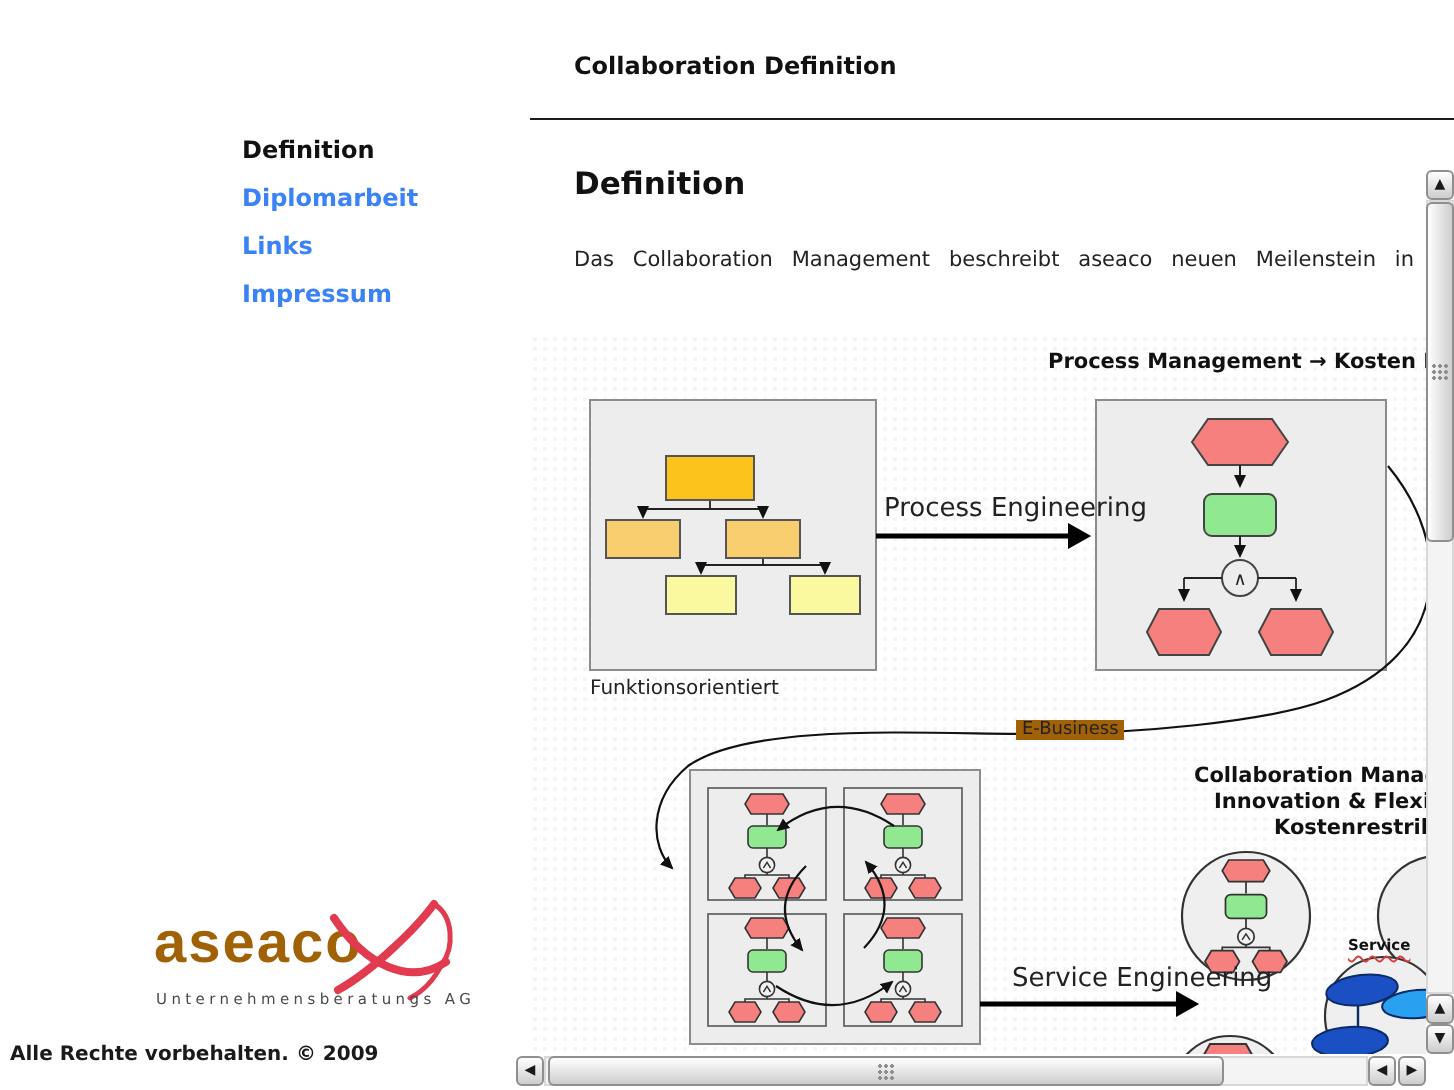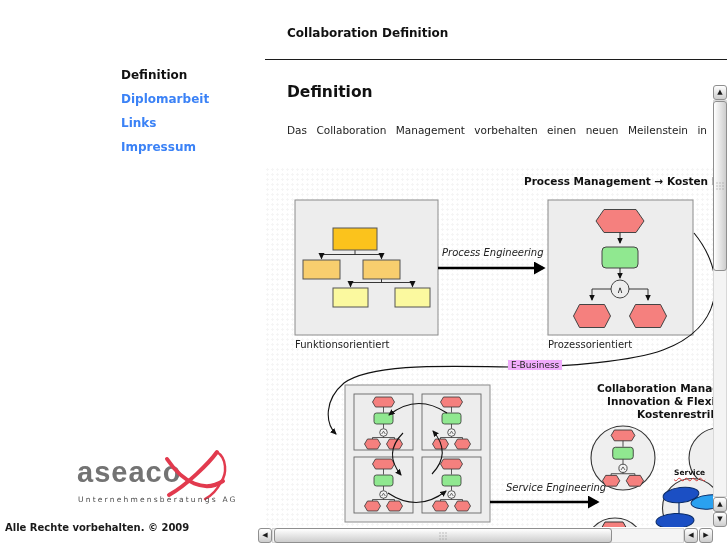--- a/index.html
+++ b/index.html
@@ -7,39 +7,39 @@
     width:727px;height:545px;position:relative;overflow:hidden;
     background:#fff;font-family:"DejaVu Sans","Liberation Sans",sans-serif;color:#1a1a1a;
   }
   .abs{position:absolute;}
   
   .nav{position:absolute;left:121px;top:68px;}
   .nav-item{font-size:12px;font-weight:bold;color:#3b82f6;margin-bottom:10px;line-height:14px;cursor:pointer;}
   .nav-item.active{color:#111;}
   .logo-wrap{position:absolute;left:75px;top:447px;width:180px;}
   .logo-name{position:absolute;left:2px;top:9px;font-family:"Liberation Sans",sans-serif;
-    font-size:29px;font-weight:600;color:#737373;letter-spacing:1px;}
+    font-size:29px;font-weight:600;color:#a16207;letter-spacing:1px;}
   .logo-swoosh{position:absolute;left:84px;top:0px;}
   .logo-sub{position:absolute;left:3px;top:48px;font-size:7.5px;font-weight:normal;color:#4a4a4a;letter-spacing:2.2px;white-space:nowrap;}
   .footer{position:absolute;left:5px;top:522px;font-size:10px;font-weight:bold;color:#1a1a1a;}
   
   .page-title{position:absolute;left:287px;top:26px;font-size:12px;font-weight:bold;color:#111;}
   .rule{position:absolute;left:265px;top:59px;width:462px;height:1px;background:#1c1c1c;}
   
   .viewport{position:absolute;left:265px;top:61px;width:448px;height:466px;overflow:hidden;background:#fff;}
   .texture{position:absolute;left:0;top:106px;width:448px;height:360px;
     background-image:radial-gradient(circle,rgba(60,60,60,0.05) 1px,rgba(0,0,0,0) 1.2px);
     background-size:5px 5px;pointer-events:none;}
   .dheading{position:absolute;left:22px;top:22px;font-size:15.5px;font-weight:bold;color:#111;}
   .para{position:absolute;left:22px;top:62px;width:420px;font-size:10.5px;color:#222;line-height:15px;}
   .para .j{text-align:justify;text-align-last:justify;}
   .dtitle{position:absolute;left:259px;top:114px;font-size:10.5px;font-weight:bold;white-space:nowrap;color:#111;}
   .capt{position:absolute;top:278px;font-size:10px;color:#222;}
-  .lbl-it{position:absolute;font-size:10px;font-style:italic;color:#222;white-space:nowrap;}
-  .ebiz{position:absolute;left:243px;top:299px;font-size:9px;color:#222;background:#f0abfc;padding:0 3px;white-space:nowrap;}
+  .lbl-it{position:absolute;font-size:13px;color:#222;white-space:nowrap;}
+  .ebiz{position:absolute;left:243px;top:299px;font-size:9px;color:#222;background:#a16207;padding:0 3px;white-space:nowrap;}
   .service-lbl{position:absolute;left:409px;top:407px;font-size:7.5px;font-weight:bold;color:#111;
     text-decoration:underline wavy #d93a3a 1px;text-underline-offset:2px;white-space:nowrap;}
   .rline{position:absolute;font-size:10.5px;font-weight:bold;color:#111;white-space:nowrap;}
   
   .sbb{position:absolute;box-sizing:border-box;border:1px solid #8f8f8f;border-radius:3px;
     background:linear-gradient(180deg,#ffffff,#cdcdcd);display:flex;align-items:center;justify-content:center;
     font-size:7px;color:#1a1a1a;line-height:1;cursor:pointer;}
   .track{position:absolute;box-sizing:border-box;background:#f4f4f4;border:1px solid #d8d8d8;}
   .thumb-v{position:absolute;box-sizing:border-box;border:1px solid #8f8f8f;border-radius:3px;
     background:linear-gradient(90deg,#ffffff,#cdcdcd);cursor:grab;}
@@ -162,26 +162,25 @@
         <path d="M414 441 V453 M428 444 H436" fill="none" stroke-width="1.2"></path>
         <ellipse cx="416" cy="434" rx="18" ry="7.5" transform="rotate(-7 416 434)" fill="#1B4FC4"></ellipse>
         <ellipse cx="444" cy="441" rx="18" ry="7" transform="rotate(-5 444 441)" fill="#2AA1F0"></ellipse>
         <ellipse cx="410" cy="460" rx="19" ry="7.5" transform="rotate(-3 410 460)" fill="#1B4FC4"></ellipse>
       </g>
     </g>
   </svg>
 
   <div class="dheading">Definition</div>
   <div class="para">
-    <div class="j">Das Collaboration Management vorbehalten einen neuen Meilenstein in</div>
+    <div class="j">Das Collaboration Management beschreibt aseaco neuen Meilenstein in</div>
   </div>
   <div class="dtitle">Process Management → Kosten Effi</div>
   <div class="lbl-it" style="left:177px;top:186px;">Process Engineering</div>
   <div class="capt" style="left:30px;width:143px;">Funktionsorientiert</div>
-  <div class="capt" style="left:283px;width:145px;">Prozessorientiert</div>
   <div class="ebiz">E-Business</div>
   <div class="lbl-it" style="left:241px;top:421px;text-align:center;">Service Engineering</div>
   <div class="service-lbl">Service</div>
   <div class="rline" style="left:332px;top:321px;">Collaboration Manage</div>
   <div class="rline" style="left:342px;top:334px;">Innovation &amp; Flexibilit</div>
   <div class="rline" style="left:372px;top:347px;">Kostenrestriktion</div>
 </div>
 
 <div class="abs" style="left:713px;top:85px;width:14px;height:442px;">
   <div class="sbb" style="left:0;top:0;width:14px;height:15px;">▲</div>

